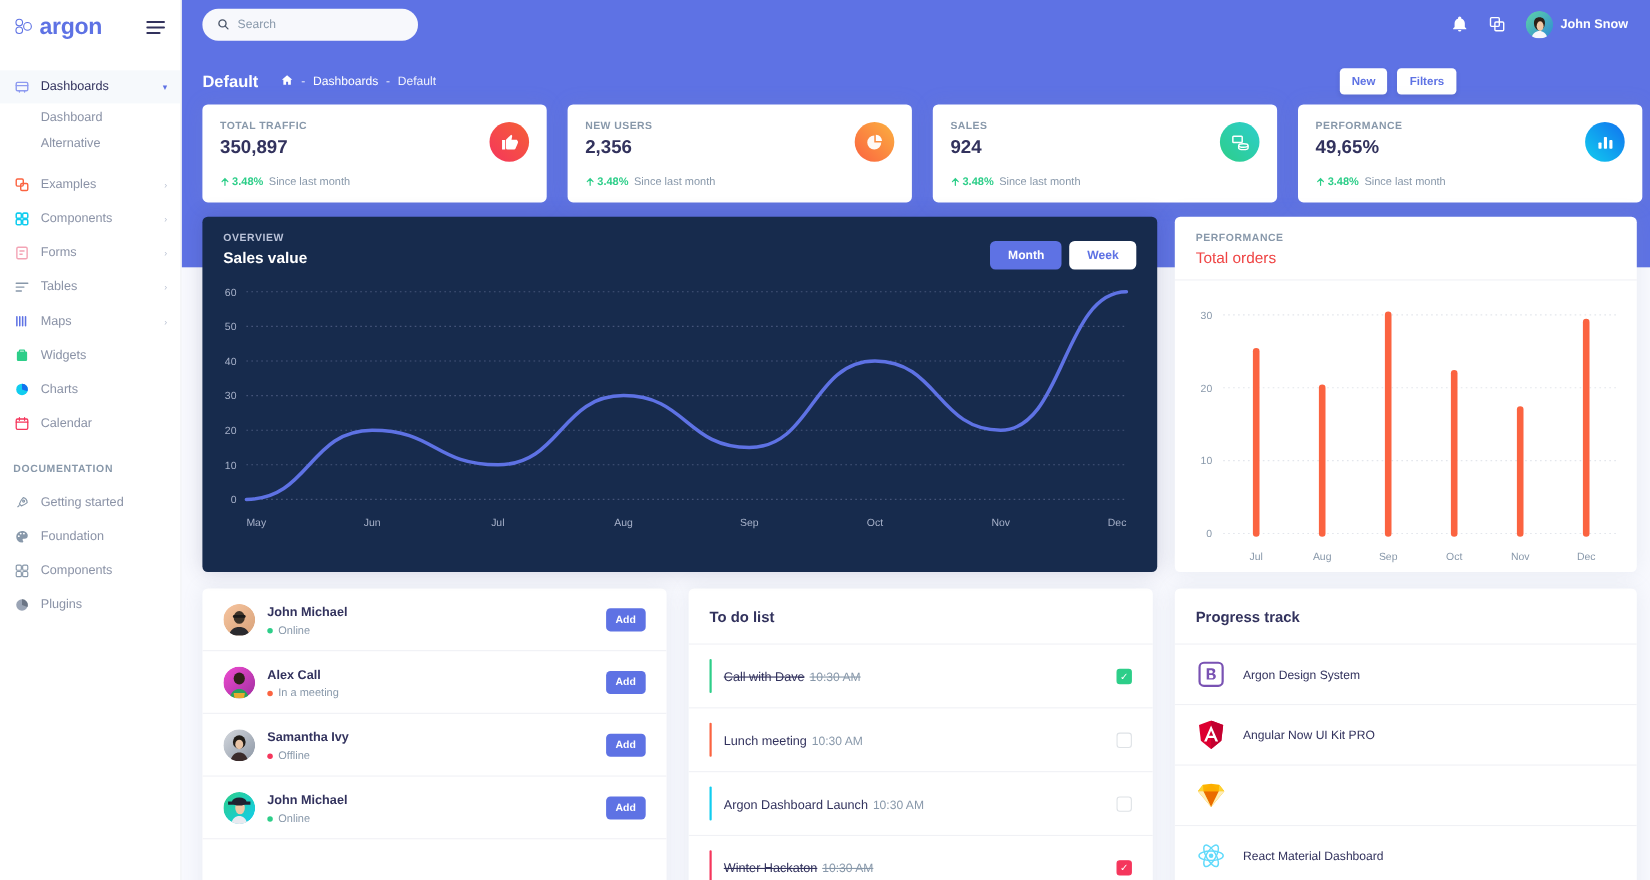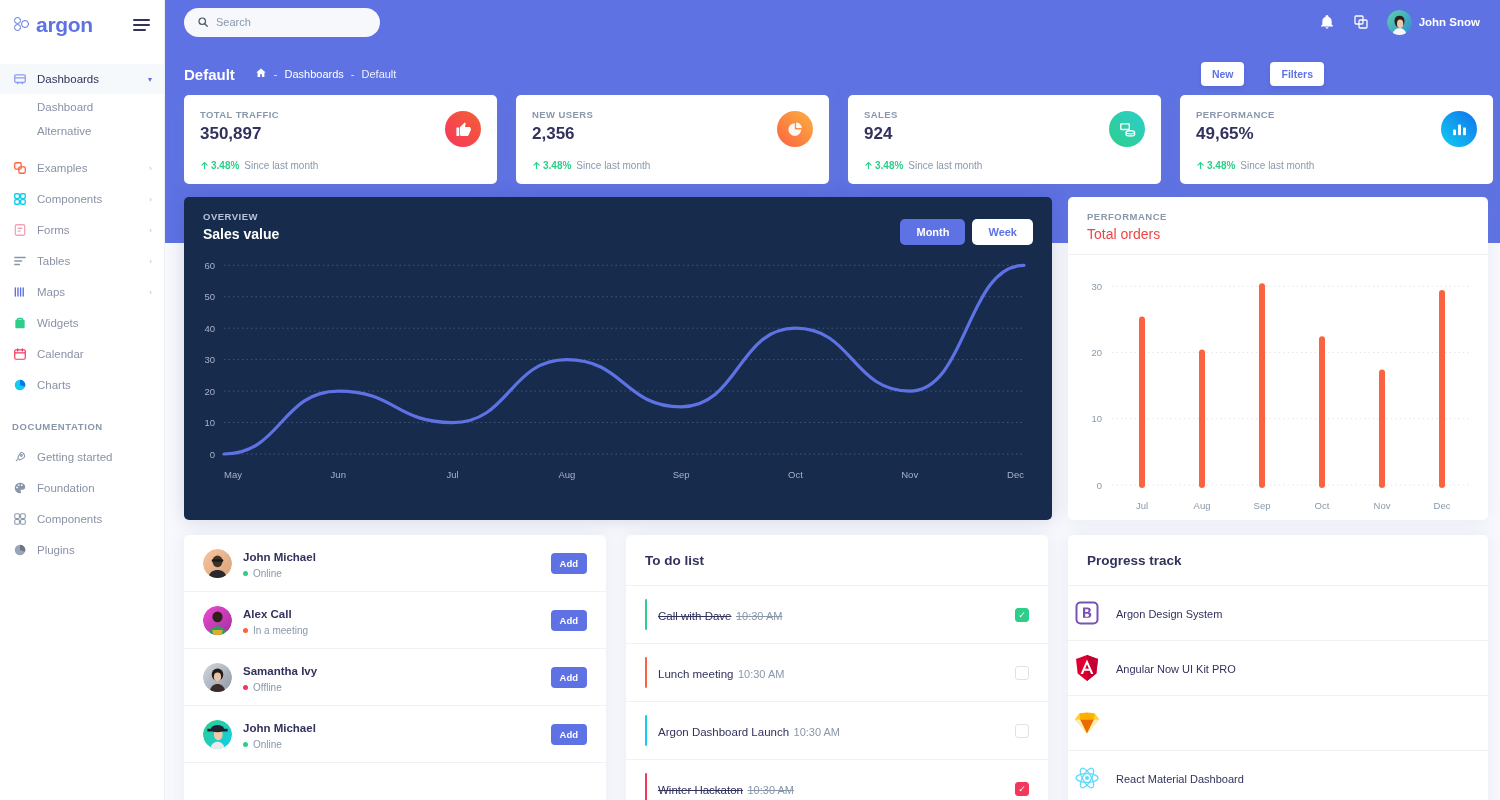--- a/index.html
+++ b/index.html
@@ -72,21 +72,21 @@
   .uname { font-size: 11.5px; color: #fff; font-weight: 600; }
 
   .pagehead { position: absolute; left: 165px; top: 58px; width: 1179px; height: 36px;
     display: flex; align-items: center; padding: 0 20px 4px 19px; z-index: 10; }
   .page-title { font-size: 15px; color: #fff; font-weight: 600; }
   .crumbs { display: flex; align-items: center; gap: 7px; margin-left: 20px;
     font-size: 11px; color: #fff; }
   .crumbs .sep { opacity: .85; }
   .crumbs a { color: #fff; text-decoration: none; cursor: pointer; }
   .crumbs .cur { opacity: .9; }
-  .head-actions { margin-left: auto; display: flex; gap: 26px; }
+  .head-actions { margin-left: auto; display: flex; gap: 9px; }
   .hbtn { background: #fff; color: #5e72e4; font-size: 10.5px; font-weight: 600;
     border: 0; border-radius: 4px; padding: 6px 11px; cursor: pointer;
     box-shadow: 0 2px 4px rgba(50,50,93,.12); font-family: "Liberation Sans", sans-serif; }
 
   
   .stats { position: absolute; left: 184px; top: 95px; width: 1316px;
     display: flex; gap: 19px; z-index: 10; }
   .stat-card { width: 313px; height: 89px; background: #fff; border-radius: 5px;
     box-shadow: 0 0 18px rgba(136,152,170,.14); padding: 14px 16px;
     position: relative; }
@@ -155,21 +155,21 @@
   .todoitem .tinfo { flex: 1; }
   .todoitem .ttitle { font-size: 11.5px; color: #32325d; font-weight: 500; }
   .todoitem .ttime { font-size: 11px; color: #8898aa; margin-top: 4px; }
   .todoitem.done .ttitle, .todoitem.done .ttime { text-decoration: line-through; }
   .cbox { width: 14px; height: 14px; border-radius: 3px; border: 1px solid #dee2e6;
     background: #fff; cursor: pointer; display: flex; align-items: center;
     justify-content: center; color: #fff; font-size: 9px; }
   .cbox.chk-green { background: #2dce89; border-color: #2dce89; }
   .cbox.chk-red { background: #f5365c; border-color: #f5365c; }
 
-  .progitem { display: flex; align-items: center; gap: 15px; padding: 13px 5px;
+  .progitem { display: flex; align-items: center; gap: 15px; padding: 13px 19px;
     border-bottom: 1px solid #f0f1f5; }
   .progitem .plogo { width: 28px; height: 28px; flex: 0 0 28px; display: flex;
     align-items: center; justify-content: center; }
   .progitem .pbody { flex: 1; }
   .progitem .pname { font-size: 11px; color: #32325d; }
   .ptrack { height: 2px; background: #e9ecef; border-radius: 1px; margin-top: 10px;
     overflow: hidden; }
   .pfill { height: 2px; border-radius: 1px; }
 </style>
 </head>
@@ -274,36 +274,36 @@
         <span class="ico">
           <svg width="14" height="14" viewBox="0 0 24 24" fill="#2dce89">
               <path d="M9 3h6a2 2 0 0 1 2 2v1h1a2 2 0 0 1 2 2v11a2 2 0 0 1-2 2H6a2 2 0 0 1-2-2V8a2 2 0 0 1 2-2h1V5a2 2 0 0 1 2-2zm0 3h6V5H9v1z"></path>
             </svg>
         </span>
         <span class="label">Widgets</span>
       </div>
 
       <div class="nav-item">
         <span class="ico">
+          <svg width="14" height="14" viewBox="0 0 24 24">
+              <circle cx="12" cy="12" r="9" fill="#11cdef"></circle>
+              <path d="M12 12 L12 3 A9 9 0 0 1 20.5 15 Z" fill="#1171ef"></path>
+            </svg>
+        </span>
+        <span class="label">Charts</span>
+      </div>
+
+      <div class="nav-item">
+        <span class="ico">
           <svg width="14" height="14" viewBox="0 0 24 24" fill="none" stroke="#f5365c" stroke-width="2">
               <rect x="3" y="5" width="18" height="16" rx="2"></rect>
               <path d="M3 10h18M8 3v4M16 3v4" stroke-linecap="round"></path>
             </svg>
         </span>
         <span class="label">Calendar</span>
-      </div>
-
-      <div class="nav-item">
-        <span class="ico">
-          <svg width="14" height="14" viewBox="0 0 24 24">
-              <circle cx="12" cy="12" r="9" fill="#11cdef"></circle>
-              <path d="M12 12 L12 3 A9 9 0 0 1 20.5 15 Z" fill="#1171ef"></path>
-            </svg>
-        </span>
-        <span class="label">Charts</span>
       </div>
 
       <div class="nav-heading">DOCUMENTATION</div>
 
       <div class="nav-item">
         <span class="ico">
           <svg width="14" height="14" viewBox="0 0 24 24" fill="none" stroke="#8898aa" stroke-width="1.8">
               <path d="M14 4c4 1 6 4 6 8-3 3-6 4-9 5l-3-3c1-3 2-6 6-10z"></path>
               <circle cx="14.5" cy="9.5" r="1.6"></circle>
               <path d="M8 16l-3 3"></path>

